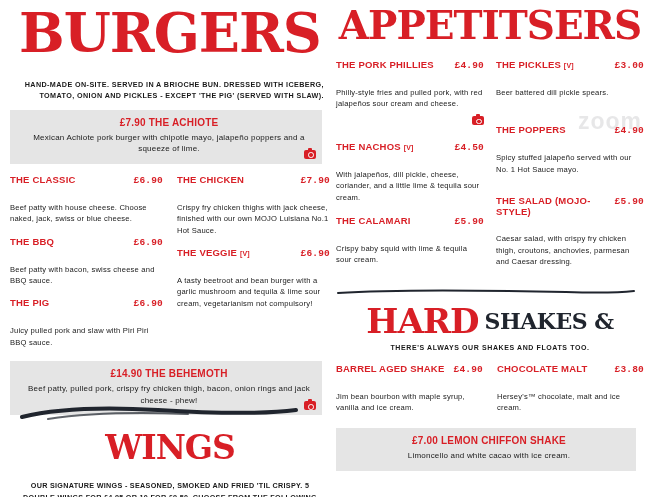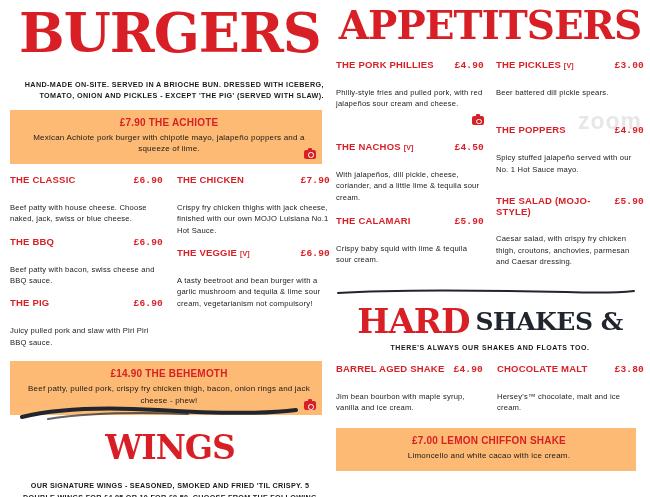--- a/index.html
+++ b/index.html
@@ -33,21 +33,21 @@
     text-align:right;
     line-height:1.5;
     letter-spacing:.4px;
     text-transform:uppercase;
     font-weight:bold;
     padding:0 6px;
     margin-top:20px;
   }
 
   .hl{
-    background:#fdba74;
+    background:#e5e5e5;
     padding:7px 4px 9px 10px;
     margin:8px 8px 10px 0;
     position:relative;
   }
   .hl .hl-head{
     text-align:center;
     color:#d81f26;
     font-weight:bold;
     font-size:10px;
     letter-spacing:.2px;
@@ -77,21 +77,21 @@
   .veg{font-size:7px;}
 
   .rightlist .item{margin-bottom:12px;}
 
   .hardmilk{margin-top:12px;text-align:center;}
   .hm-row{
     display:flex;align-items:center;justify-content:center;
     font-family:"DejaVu Serif", serif;font-weight:bold;line-height:.95;
   }
   .hm-red{color:#d81f26;font-size:34px;letter-spacing:-1px;}
-  .hm-dark{color:#20252e;font-size:25px;letter-spacing:-.5px;margin-left:6px;}
+  .hm-dark{color:#20252e;font-size:22px;letter-spacing:-.5px;margin-left:6px;}
   .hm-sub{
     font-size:7px;font-weight:bold;letter-spacing:.6px;margin-top:6px;
     text-transform:uppercase;
   }
 
   .wings-wrap{text-align:center;margin-top:6px;}
   .wings-desc{
     font-size:7.2px;line-height:1.6;letter-spacing:.3px;font-weight:bold;
     text-transform:uppercase;padding:0 4px;margin-top:4px;
   }

